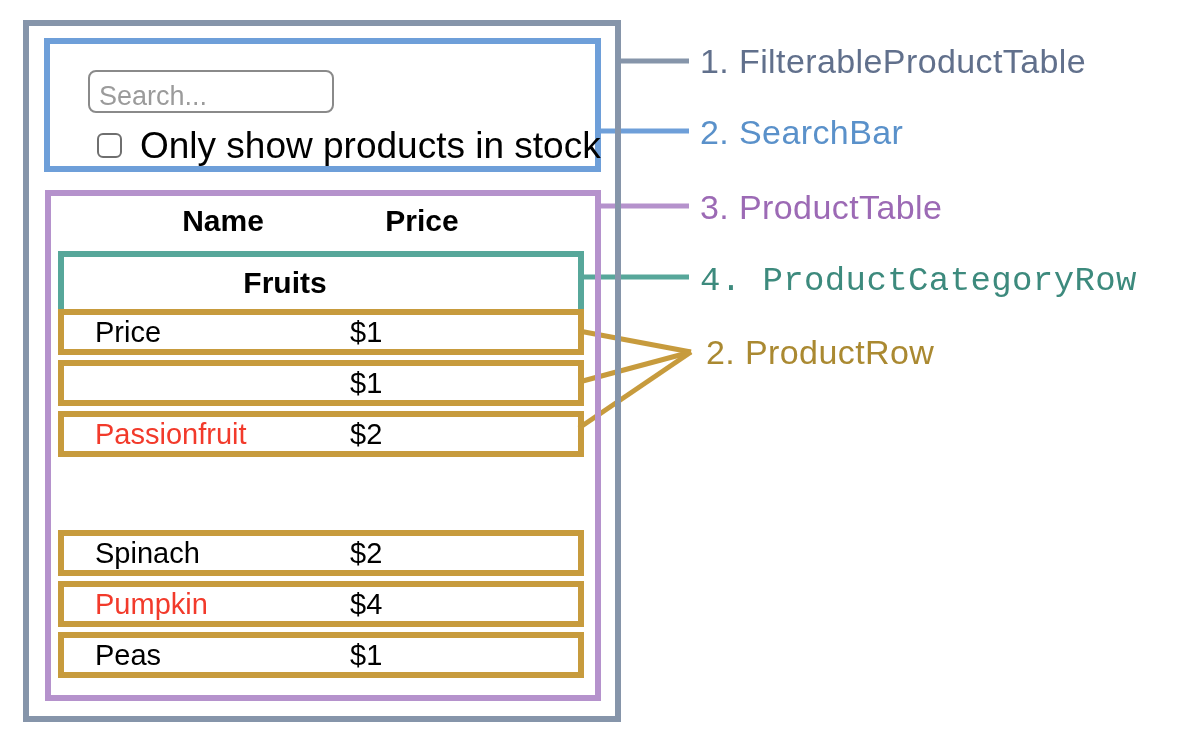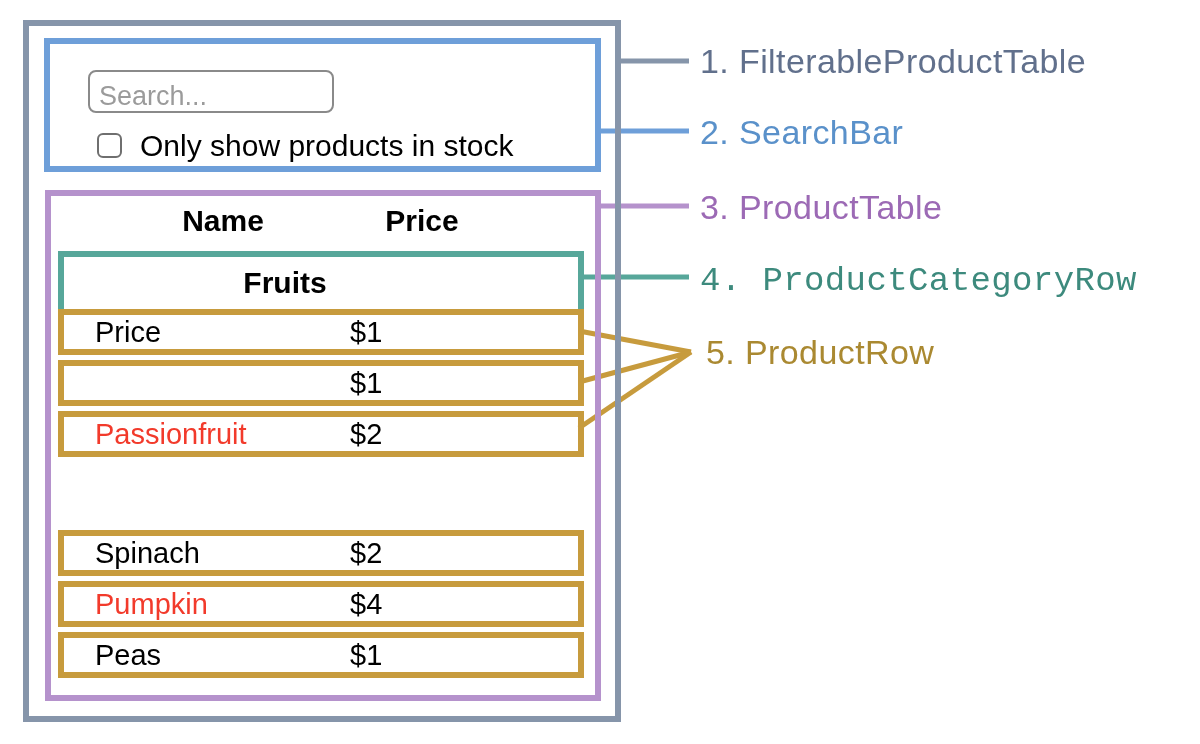--- a/index.html
+++ b/index.html
@@ -25,21 +25,21 @@
   }
   .search-input::placeholder { color: var(--placeholder); opacity: 1; }
 
   .checkbox {
     position: absolute; left: 97px; top: 133px; width: 25px; height: 25px;
     box-sizing: border-box; border: 2px solid var(--checkbox-border); border-radius: 6px;
     background: transparent; z-index: 3; cursor: pointer;
   }
   .checkbox-label {
     position: absolute; left: 140px; top: 130px; height: 32px; line-height: 32px;
-    font-size: 30px; color: #000; z-index: 3; white-space: nowrap;
+    font-size: 37px; color: #000; z-index: 3; white-space: nowrap;
   }
 
   .col-header {
     position: absolute; top: 204px; width: 200px; height: 34px; line-height: 34px;
     font-size: 30px; font-weight: bold; color: #000; text-align: center; z-index: 3;
   }
   .col-header.name  { left: 123px; }
   .col-header.price { left: 322px; }
 
   .row {
@@ -136,15 +136,15 @@
   </div>
   <div class="row product-row" style="top:632px">
     <span class="pname">Peas</span>
     <span class="pprice">$1</span>
   </div>
 
   <div class="legend-label l1">1. FilterableProductTable</div>
   <div class="legend-label l2">2. SearchBar</div>
   <div class="legend-label l3">3. ProductTable</div>
   <div class="legend-label l4">4. ProductCategoryRow</div>
-  <div class="legend-label l5">5. ProductRow</div>
+  <div class="legend-label l5">2. ProductRow</div>
 
 </div>
 
 </body></html>

